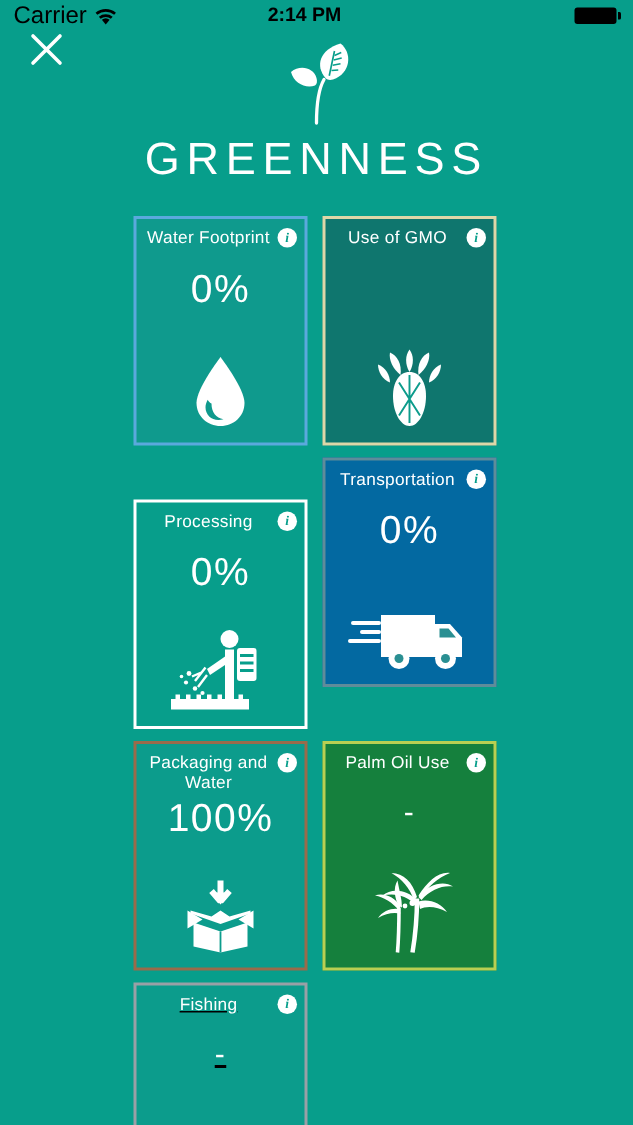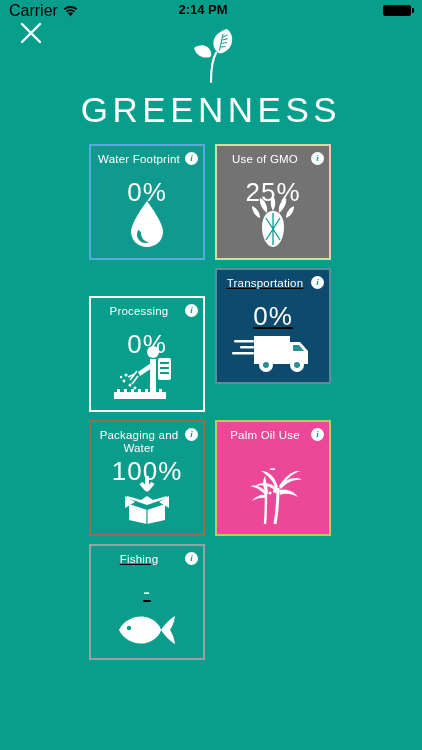--- a/index.html
+++ b/index.html
@@ -47,36 +47,36 @@
   }
 
   
   #logo{
     position:absolute; left:50%; top:26px; transform:translateX(-50%);
     width:62px; height:58px;
   }
   #page-title{
     position:absolute; left:0; top:90px; width:422px;
     text-align:center;
-    font-size:35px; font-weight:300;
+    font-size:30px; font-weight:300;
     color:#ffffff;
     letter-spacing:4.5px;
   }
 
   
   #grid{
     position:absolute; left:89px; top:144px;
     width:242px;
   }
   .grid-row{
     display:flex; gap:10px; margin-bottom:8px;
   }
   .card{
     position:relative;
-    width:116px; height:116px;
+    width:116px; height:153px;
     border:2px solid #7dd3fc;
     background:transparent;
     cursor:pointer;
     overflow:hidden;
   }
   .card-head{
     position:relative;
     padding:7px 22px 0 6px;
     min-height:30px;
   }
@@ -166,26 +166,25 @@
         </div>
         <div class="card-value">0%</div>
         <div class="card-icon">
           <svg width="40" height="52" viewBox="0 0 40 52">
             <path d="M20 3 C20 3 4 24 4 33.5 C4 42.6 11.2 49 20 49 C28.8 49 36 42.6 36 33.5 C36 24 20 3 20 3 Z" fill="#ffffff"></path>
             <path d="M14 34 C14 40 17 43.5 22 44.5 C15.5 46.5 10 42.5 10 36.5 C10 34.8 10.6 33 11.5 31.5 C12 32.6 13 33.6 14 34 Z" fill="#0f9a8d"></path>
           </svg>
         </div>
       </div>
 
-      <div class="card" style="border-color:#ddd7a8; background:#737373;">
+      <div class="card" style="border-color:#ddd7a8; background:#0f766e;">
         <div class="card-head">
           <div class="card-title">Use of GMO</div>
           <div class="info-icon">i</div>
         </div>
-        <div class="card-value">25%</div>
         <div class="card-icon">
           <svg width="44" height="56" viewBox="0 0 44 56">
             <path d="M22 17 C29 17 33 24 33 33 C33 44 28 53 22 53 C16 53 11 44 11 33 C11 24 15 17 22 17 Z" fill="#ffffff"></path>
             <path d="M22 19 L22 51 M15 24 L29 46 M29 24 L15 46" stroke="#0d9c8c" stroke-width="1.3"></path>
             <path d="M22 17 C19 12 19 6 22 2 C25 6 25 12 22 17 Z" fill="#ffffff"></path>
             <path d="M16 19 C11 15 8 9 9 4 C14 6 17 12 16 19 Z" fill="#ffffff"></path>
             <path d="M28 19 C33 15 36 9 35 4 C30 6 27 12 28 19 Z" fill="#ffffff"></path>
             <path d="M9 24 C4 22 1 17 1 12 C6 14 9 19 9 24 Z" fill="#ffffff"></path>
             <path d="M35 24 C40 22 43 17 43 12 C38 14 35 19 35 24 Z" fill="#ffffff"></path>
           </svg>
@@ -221,21 +220,21 @@
             <rect x="16" y="45" width="3" height="4" fill="#ffffff"></rect>
             <rect x="23" y="45" width="3" height="4" fill="#ffffff"></rect>
             <rect x="30" y="45" width="3" height="4" fill="#ffffff"></rect>
             <rect x="37" y="45" width="3" height="4" fill="#ffffff"></rect>
             <rect x="44" y="45" width="3" height="4" fill="#ffffff"></rect>
             <rect x="51" y="45" width="3" height="4" fill="#ffffff"></rect>
           </svg>
         </div>
       </div>
 
-      <div class="card" style="border-color:#5f8c9a; background:#0c4a6e;text-decoration:underline;">
+      <div class="card" style="border-color:#5f8c9a; background:#0369a1;">
         <div class="card-head">
           <div class="card-title">Transportation</div>
           <div class="info-icon">i</div>
         </div>
         <div class="card-value">0%</div>
         <div class="card-icon">
           <svg width="82" height="48" viewBox="0 0 82 48">
             <rect x="22" y="10" width="36" height="24" fill="#ffffff"></rect>
             <path d="M58 16 L68 16 L76 25 L76 34 L58 34 Z" fill="#ffffff"></path>
             <path d="M61 19 L67 19 L72 25 L61 25 Z" fill="#2a8f92"></path>
@@ -266,21 +265,21 @@
             <path d="M28 18 L21 10 L35 10 Z" fill="#ffffff"></path>
             <path d="M6 22 L16 28 L6 34 Z" fill="#ffffff"></path>
             <path d="M50 22 L40 28 L50 34 Z" fill="#ffffff"></path>
             <path d="M8 22 L22 26 L28 22 L34 26 L48 22 L48 24 L28 31 L8 24 Z" fill="#ffffff"></path>
             <path d="M10 30 L28 36 L46 30 L46 46 L28 50 L10 46 Z" fill="#ffffff"></path>
             <path d="M28 36 L28 50" stroke="#0c9c8c" stroke-width="1.2"></path>
           </svg>
         </div>
       </div>
 
-      <div class="card" style="border-color:#b9cf52; background:#ec4899;">
+      <div class="card" style="border-color:#b9cf52; background:#15803d;">
         <div class="card-head">
           <div class="card-title">Palm Oil Use</div>
           <div class="info-icon">i</div>
         </div>
         <div class="card-value dash">-</div>
         <div class="card-icon">
           <svg width="62" height="58" viewBox="0 0 62 58">
             <path d="M36 20 C36 32 35 44 33 56" stroke="#ffffff" stroke-width="3" fill="none"></path>
             <path d="M24 26 C24 34 24 44 23 56" stroke="#ffffff" stroke-width="2.4" fill="none"></path>
             <path d="M37 19 C44 10 54 8 60 12 C53 11 45 14 39 21 Z" fill="#ffffff"></path>

